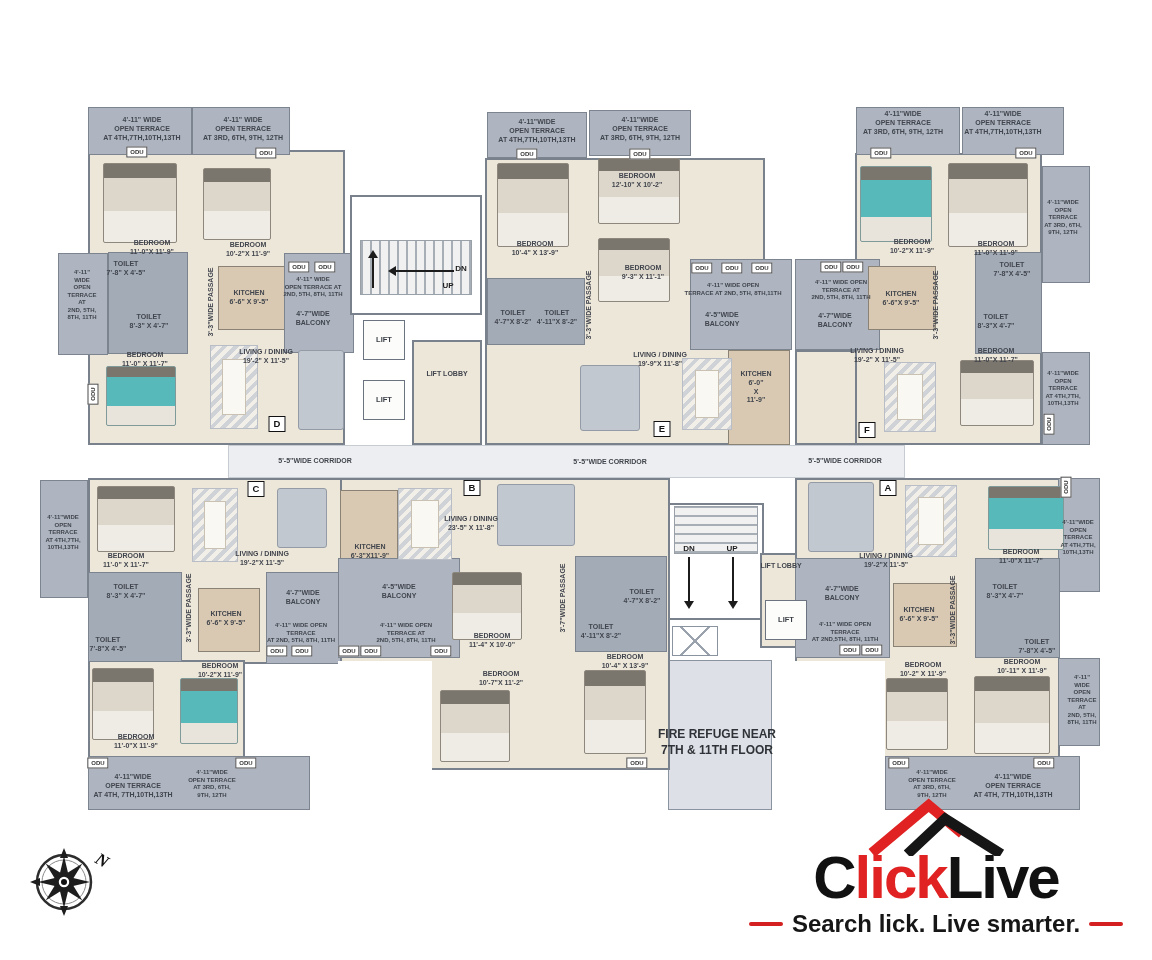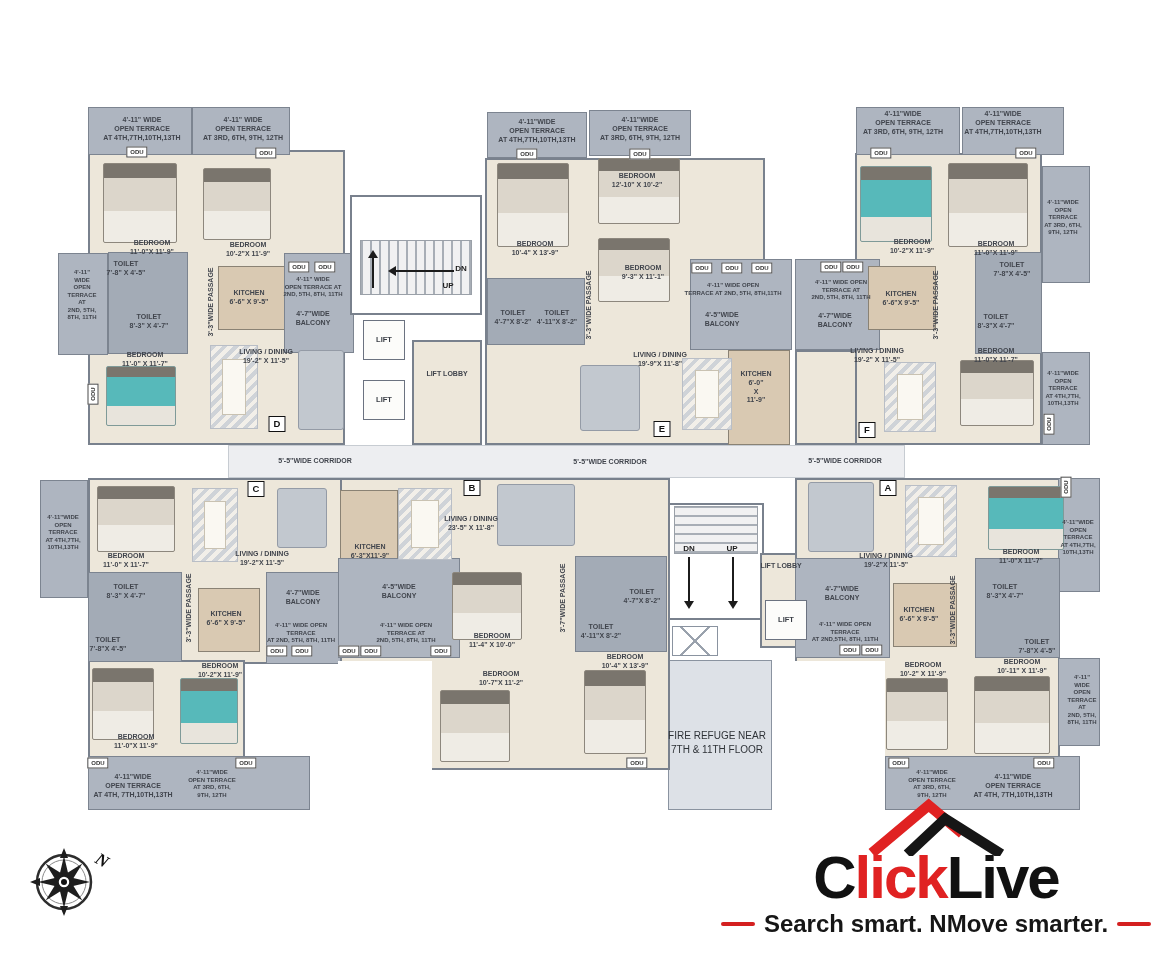--- a/index.html
+++ b/index.html
@@ -31,21 +31,21 @@
   .uarr{position:absolute;width:2px;background:#1c1c1c;}
   .uarr::before{content:'';position:absolute;top:-7px;left:-4px;border:5px solid transparent;border-bottom:8px solid #1c1c1c;}
   .lbl{position:absolute;font-size:7px;line-height:1.25;font-weight:600;color:#41454d;
        text-align:center;white-space:pre-line;z-index:6;letter-spacing:0;}
   .odu{background:#fff;border:1px solid #4a4a4a;font-size:6px;line-height:1.5;padding:0 3px;white-space:nowrap;color:#333;}
   .unitbox{background:#fff;border:1.5px solid #111;width:15px;height:14px;display:flex;align-items:center;
            justify-content:center;font-size:9.5px;font-weight:700;color:#111;}
   .liftbox{background:#fcfcfa;border:1.5px solid #6b7280;width:40px;height:38px;display:flex;align-items:center;
            justify-content:center;font-size:7.5px;font-weight:700;color:#3c4048;}
   .dir{font-size:8px;font-weight:700;color:#1e1e1e;}
-  .fire{font-size:10px;font-weight:400;color:#2f3338;line-height:1.35;}
+  .fire{font-size:12px;font-weight:700;color:#2f3338;line-height:1.35;}
   .logo{position:absolute;left:720px;top:798px;width:432px;height:158px;display:flex;flex-direction:column;
         align-items:center;z-index:8;}
   .brand{font-size:60px;font-weight:800;letter-spacing:-2px;line-height:1;margin-top:-8px;color:#111;white-space:nowrap;}
   .brand .red{color:#e02222;}
   .tagline{display:flex;align-items:center;gap:9px;margin-top:2px;font-size:24px;font-weight:800;color:#161616;white-space:nowrap;}
   .tagdash{display:inline-block;width:34px;height:4px;background:#d42020;border-radius:2px;}
   .compass{position:absolute;left:18px;top:836px;z-index:8;}
 </style>
 </head>
 <body>
@@ -162,21 +162,21 @@
   </svg>
 
   <div class="logo">
     <svg width="230" height="58" viewBox="0 0 230 95">
       <path d="M10 90 L103 12 L158 58" fill="none" stroke="#e02222" stroke-width="17"></path>
       <path d="M68 92 L130 34 L222 92" fill="none" stroke="#161616" stroke-width="17"></path>
     </svg>
     <div class="brand"><span>C</span><span class="red">lick</span><span>Live</span></div>
     <div class="tagline">
       <span class="tagdash"></span>
-      <span>Search smart. NMove smarter.</span>
+      <span>Search lick. Live smarter.</span>
       <span class="tagdash"></span>
     </div>
   </div>
 
 <div class="lbl" style="left: 142px; top: 129px; transform: translate(-50%, -50%);">4'-11" WIDE
 OPEN TERRACE
 AT 4TH,7TH,10TH,13TH</div>
     <div class="lbl" style="left: 243px; top: 129px; transform: translate(-50%, -50%);">4'-11" WIDE
 OPEN TERRACE
 AT 3RD, 6TH, 9TH, 12TH</div>

